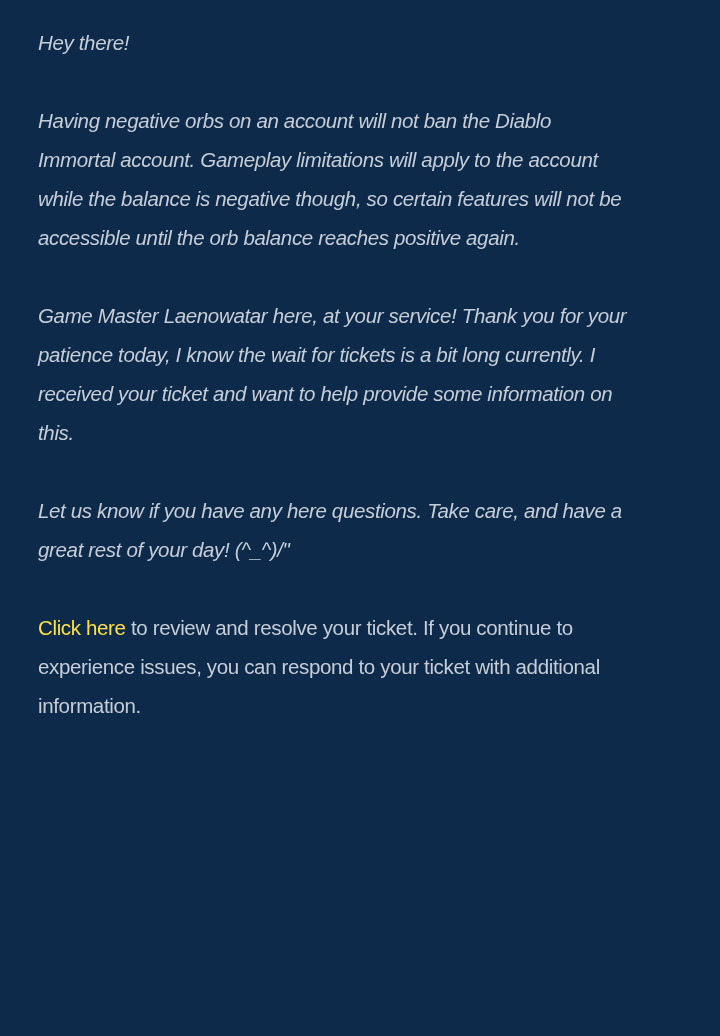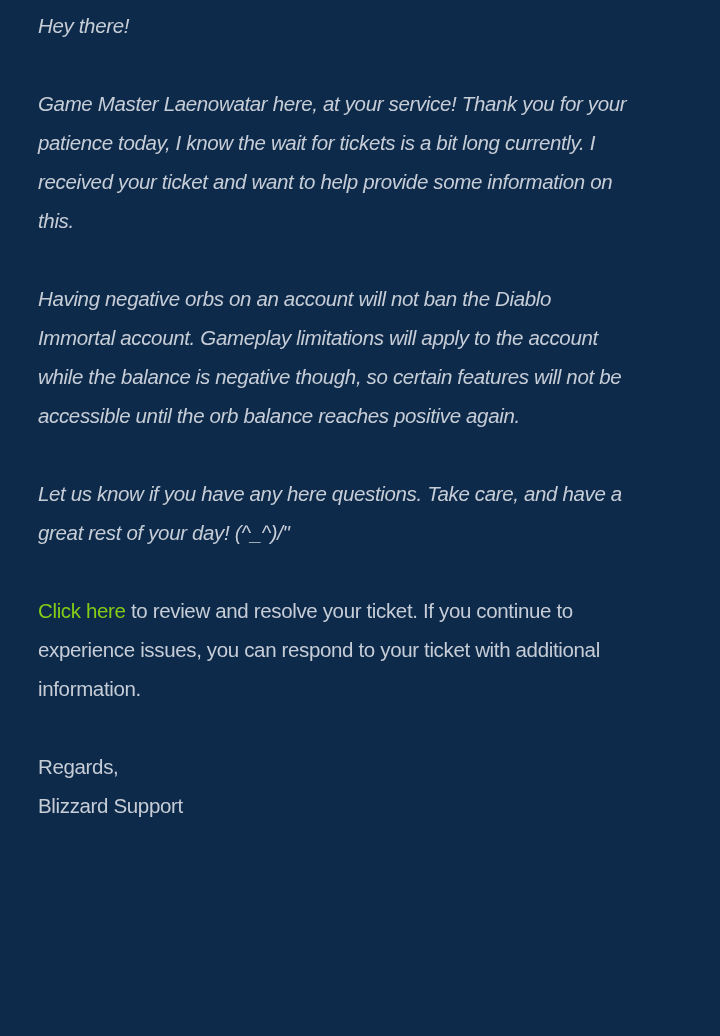--- a/index.html
+++ b/index.html
@@ -10,56 +10,54 @@
     width: 720px;
     height: 1036px;
     background: #0d2a4b;
     overflow: hidden;
     font-family: "Liberation Sans", "DejaVu Sans", sans-serif;
   }
   .message-body {
     box-sizing: border-box;
     width: 720px;
     height: 1036px;
-    padding: 6px 36px 20px 38px;
+    padding: 23px 36px 20px 38px;
     color: #c7cdd6;
     font-size: 20.5px;
     line-height: 39px;
     letter-spacing: -0.35px;
   }
   .para {
     margin: 39px 0 0 0;
     white-space: pre-line;
   }
   .para:first-child {
     margin-top: 0;
   }
   .para.italic {
     font-style: italic;
   }
   .link {
-    color: #84cc16;
+    color: #fde047;
     text-decoration: none;
     cursor: pointer;
     text-align: center;
   }
 </style>
 </head>
 <body>
 
 <div class="message-body" id="message-body">
     <p class="para italic"><span>Hey there!</span></p>
+    <p class="para italic"><span>Having negative orbs on an account will not ban the Diablo
+Immortal account. Gameplay limitations will apply to the account
+while the balance is negative though, so certain features will not be
+accessible until the orb balance reaches positive again.</span></p>
     <p class="para italic"><span>Game Master Laenowatar here, at your service! Thank you for your
 patience today, I know the wait for tickets is a bit long currently. I
 received your ticket and want to help provide some information on
 this.</span></p>
-    <p class="para italic"><span>Having negative orbs on an account will not ban the Diablo
-Immortal account. Gameplay limitations will apply to the account
-while the balance is negative though, so certain features will not be
-accessible until the orb balance reaches positive again.</span></p>
     <p class="para italic"><span>Let us know if you have any here questions. Take care, and have a
 great rest of your day! (^_^)/"</span></p>
     <p class="para"><span class="link">Click here</span><span> to review and resolve your ticket. If you continue to
 experience issues, you can respond to your ticket with additional
 information.</span></p>
-    <p class="para"><span>Regards,
-Blizzard Support</span></p>
   </div>
 
 </body></html>

